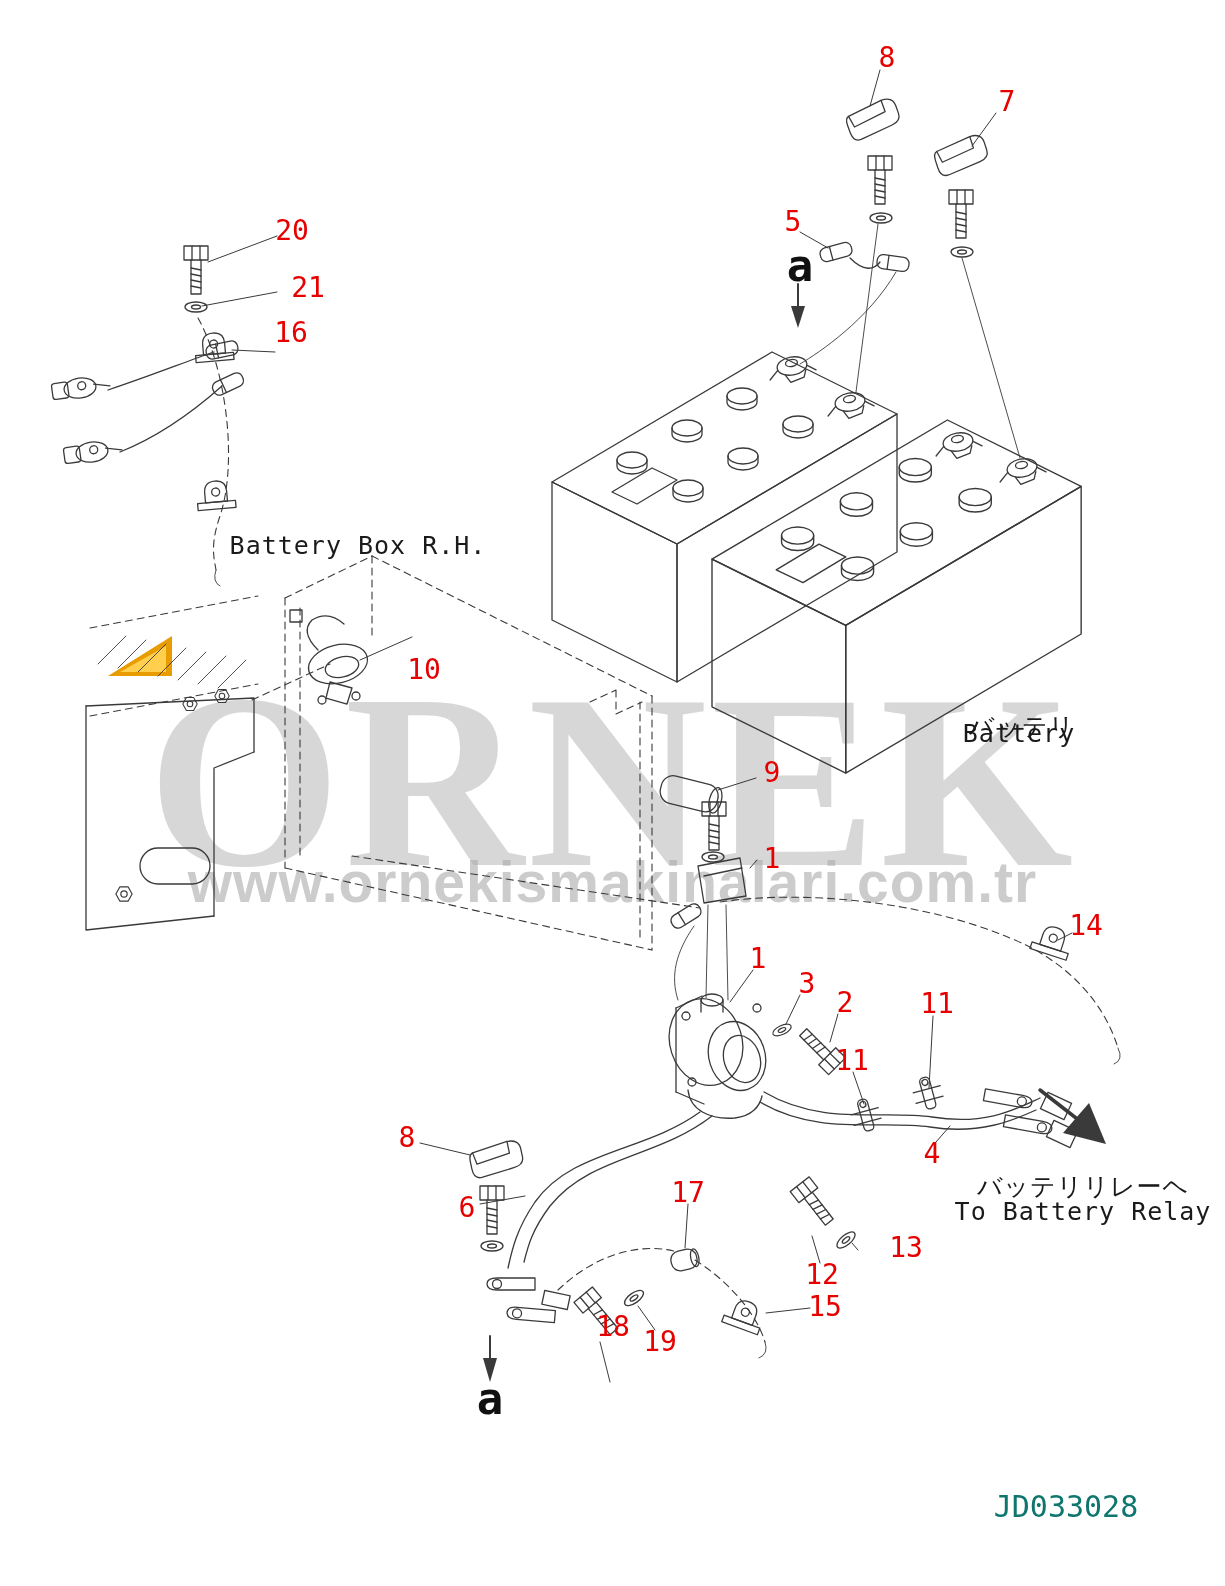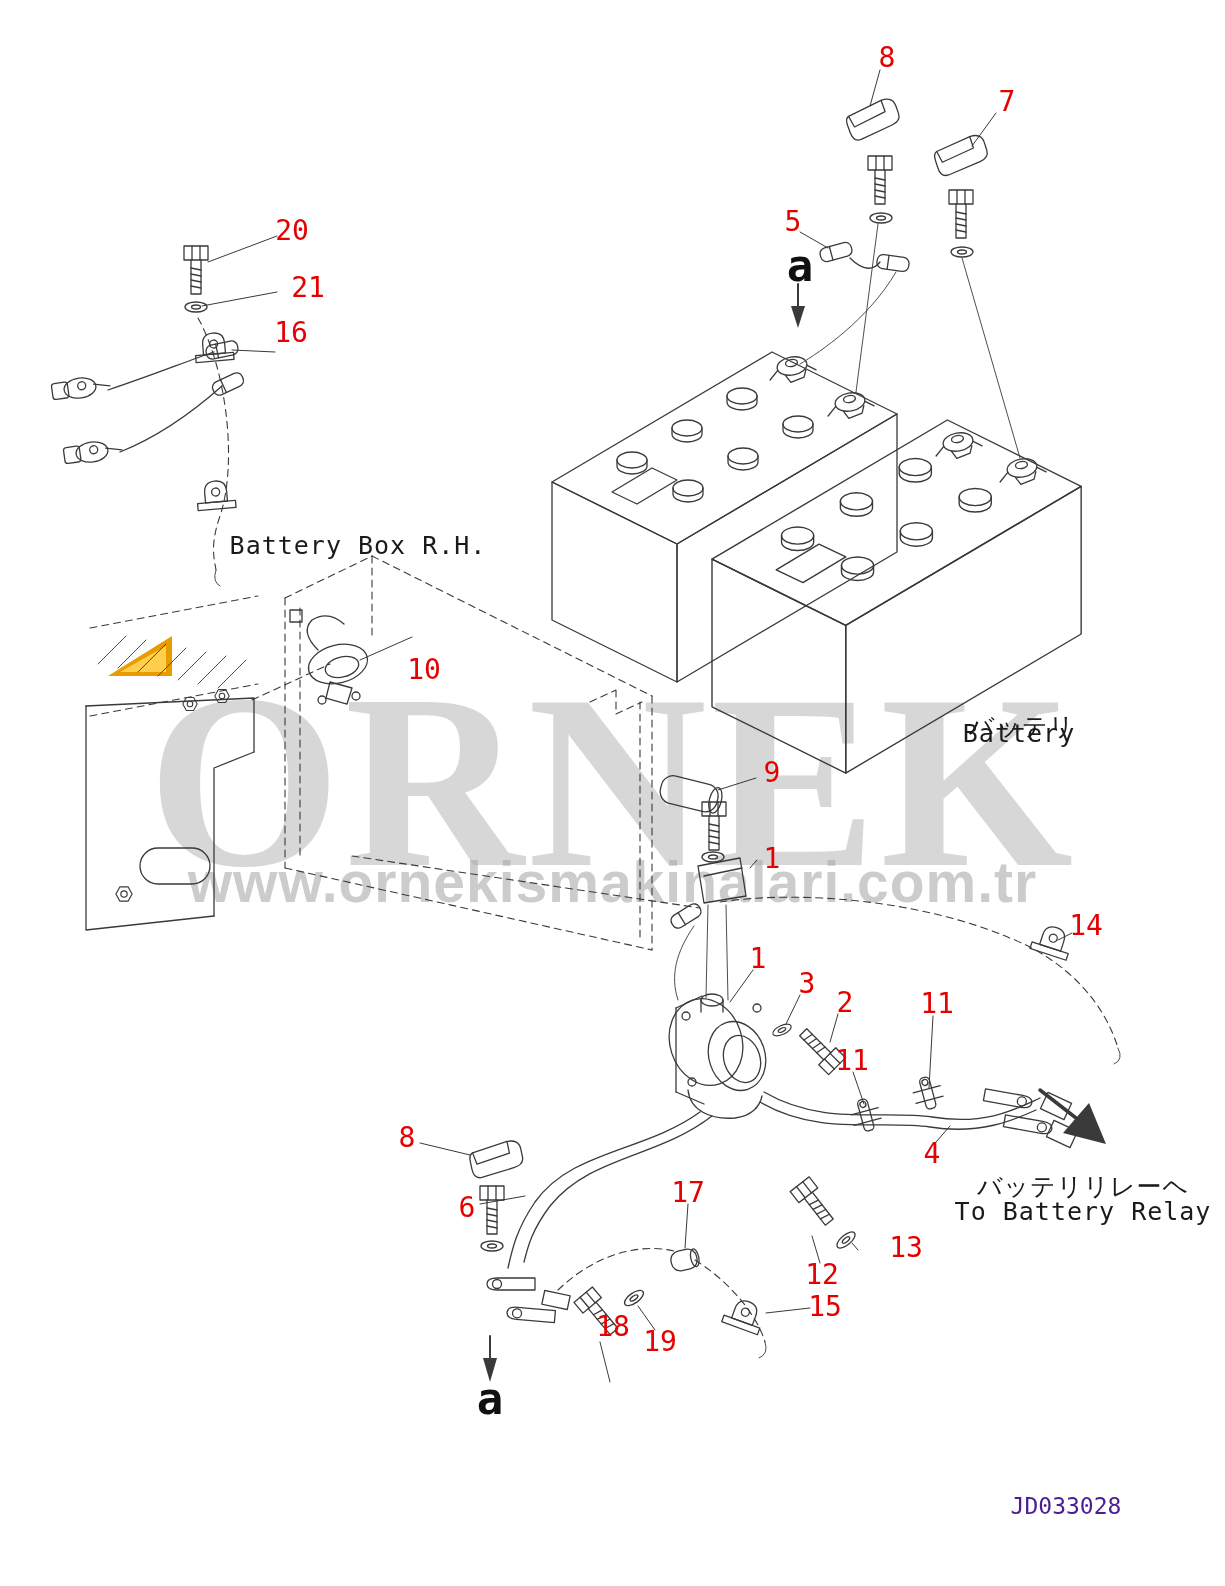--- a/index.html
+++ b/index.html
@@ -35,21 +35,21 @@
   .logo-big{fill:var(--logo-orange);stroke:none;}
   .logo-small{fill:var(--logo-yellow);stroke:none;}
   .text-layer{position:absolute;inset:0;z-index:2;pointer-events:none;}
   .label{
     position:absolute;transform:translate(-50%,-50%);color:#1a1a1a;
     font-size:25px;letter-spacing:1px;white-space:nowrap;
     font-family:"DejaVu Sans Mono",monospace;
   }
   .drawing-number{
     position:absolute;transform:translate(-50%,-50%);left:1066px;top:1506px;
-    color:#4c1d95;font-size:23px;font-family:"DejaVu Sans Mono",monospace;
+    color:#0f766e;font-size:30px;font-family:"DejaVu Sans Mono",monospace;
   }
   .callout{
     position:absolute;transform:translate(-50%,-50%);
     color:var(--callout-red);font-size:28px;font-weight:500;
     font-family:"DejaVu Sans Mono",monospace;white-space:nowrap;
   }
   .section-marker{
     position:absolute;transform:translate(-50%,-50%);
     color:#111;font-size:44px;font-weight:700;
     font-family:"DejaVu Sans Mono",monospace;

